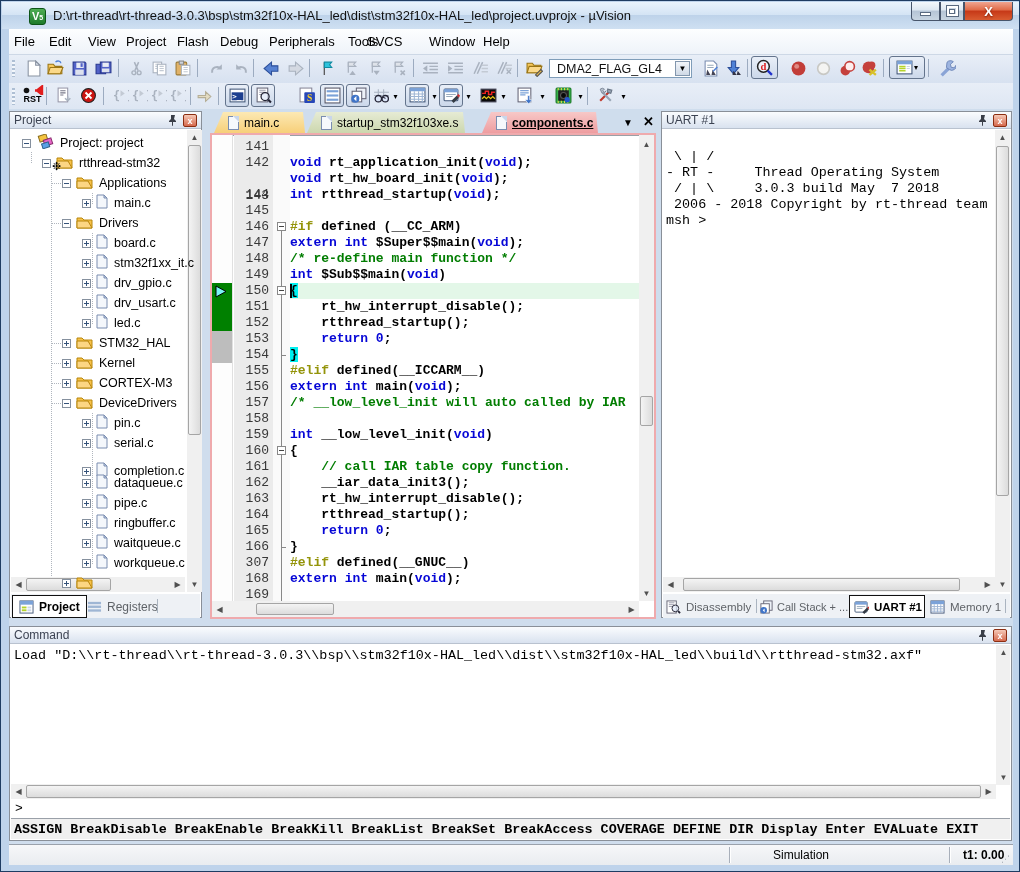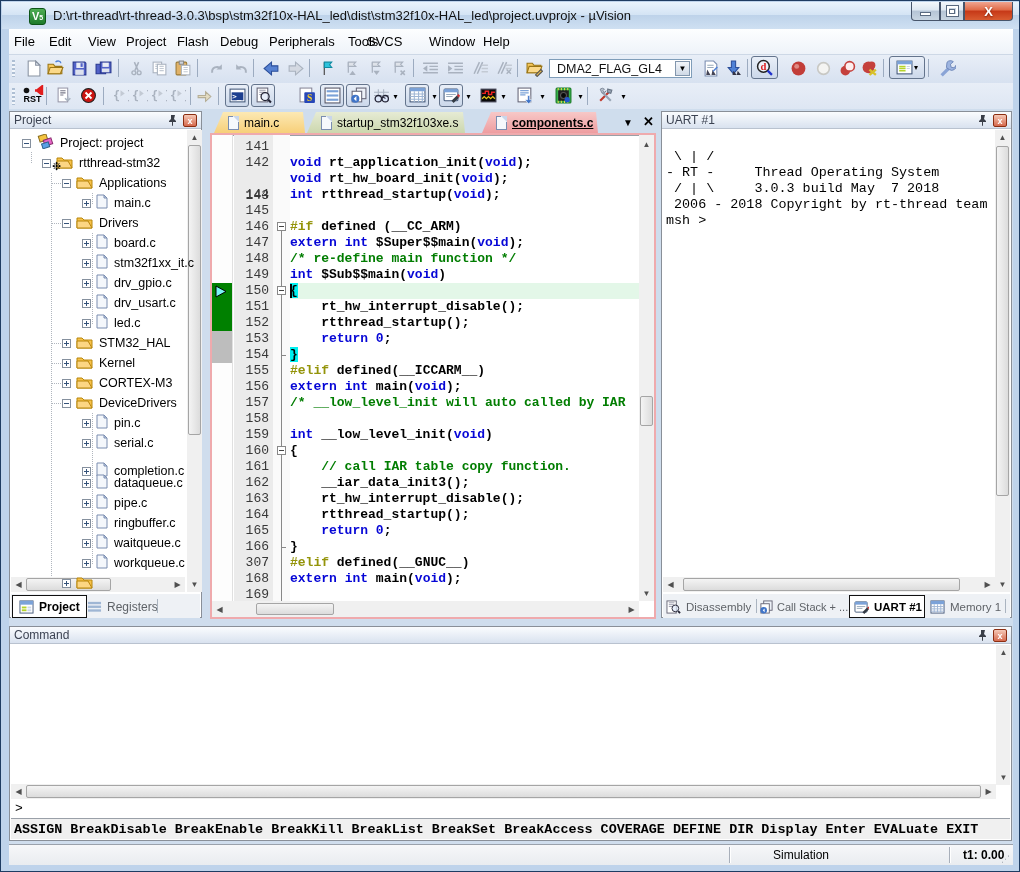--- a/index.html
+++ b/index.html
@@ -874,20 +874,21 @@
           <path d="M4.5 4.5v9M8 4.5v9M11.5 4.5v9M1 7h14M1 9.5h14M1 12h14" stroke="#9fb6d4"></path>
         </svg>Memory 1</div>
     <div class="btabsep" style="left:342px"></div>
   </div>
 </div>
 
 <div class="abs panel" id="cmdpanel">
   <div class="phead">Command<div class="pin" style="right:22px"><svg width="11" height="12" viewBox="0 0 11 12">
           <path d="M4 1h4l-1 4 2 2v1H6v3.5L5.5 12 5 11.5V8H2V7l2-2z" fill="#3a3f48"></path>
         </svg></div><div class="xbtn" style="right:4px">x</div></div>
+  <div id="cmdtext">Load "D:\\rt-thread\\rt-thread-3.0.3\\bsp\\stm32f10x-HAL_led\\dist\\stm32f10x-HAL_led\\build\\rtthread-stm32.axf"</div>
   <div class="sb" style="right:1px;top:18px;width:14px;height:140px">
       <div class="arr" style="top:0">▲</div>
       <div class="arr" style="bottom:0">▼</div>
     </div>
   <div class="sb" style="left:1px;right:15px;top:157px;height:15px">
       <div class="arr" style="left:0">◀</div>
       <div class="thumbh" style="top:1px;bottom:1px;left:15px;right:15px"></div>
       <div class="arr" style="right:0">▶</div>
     </div>
   <div id="cmdprompt">&gt;</div>

